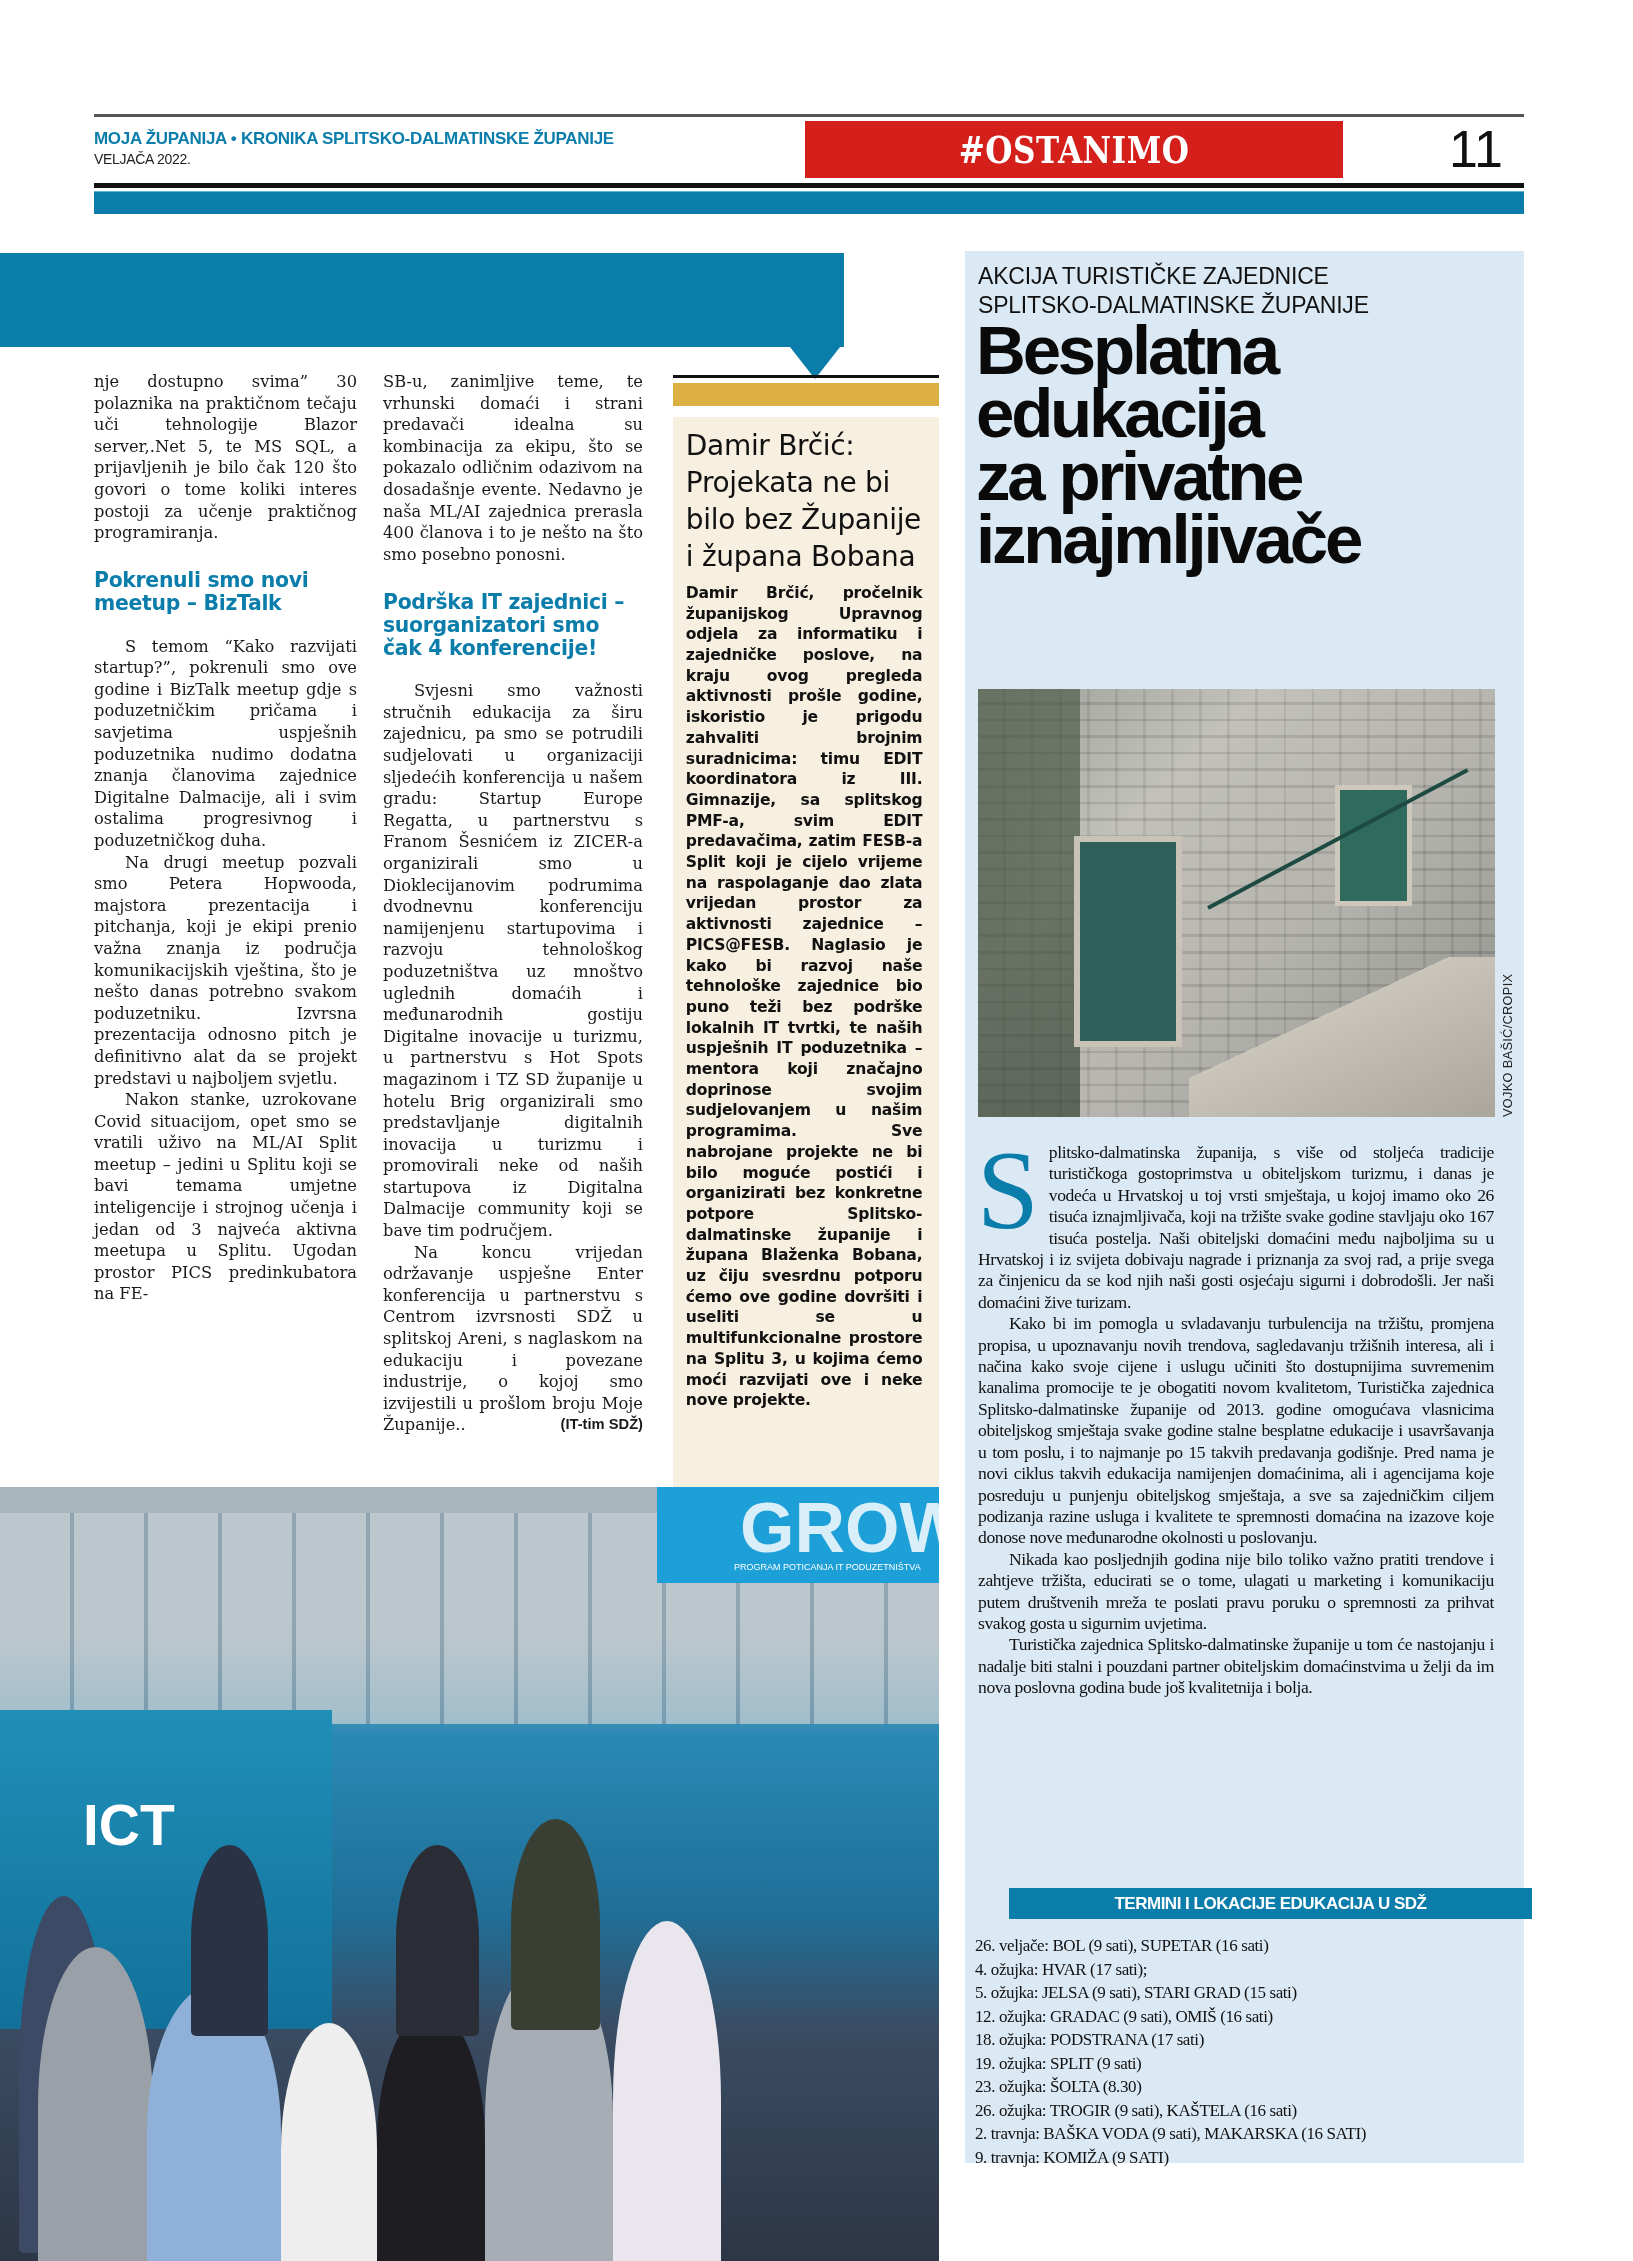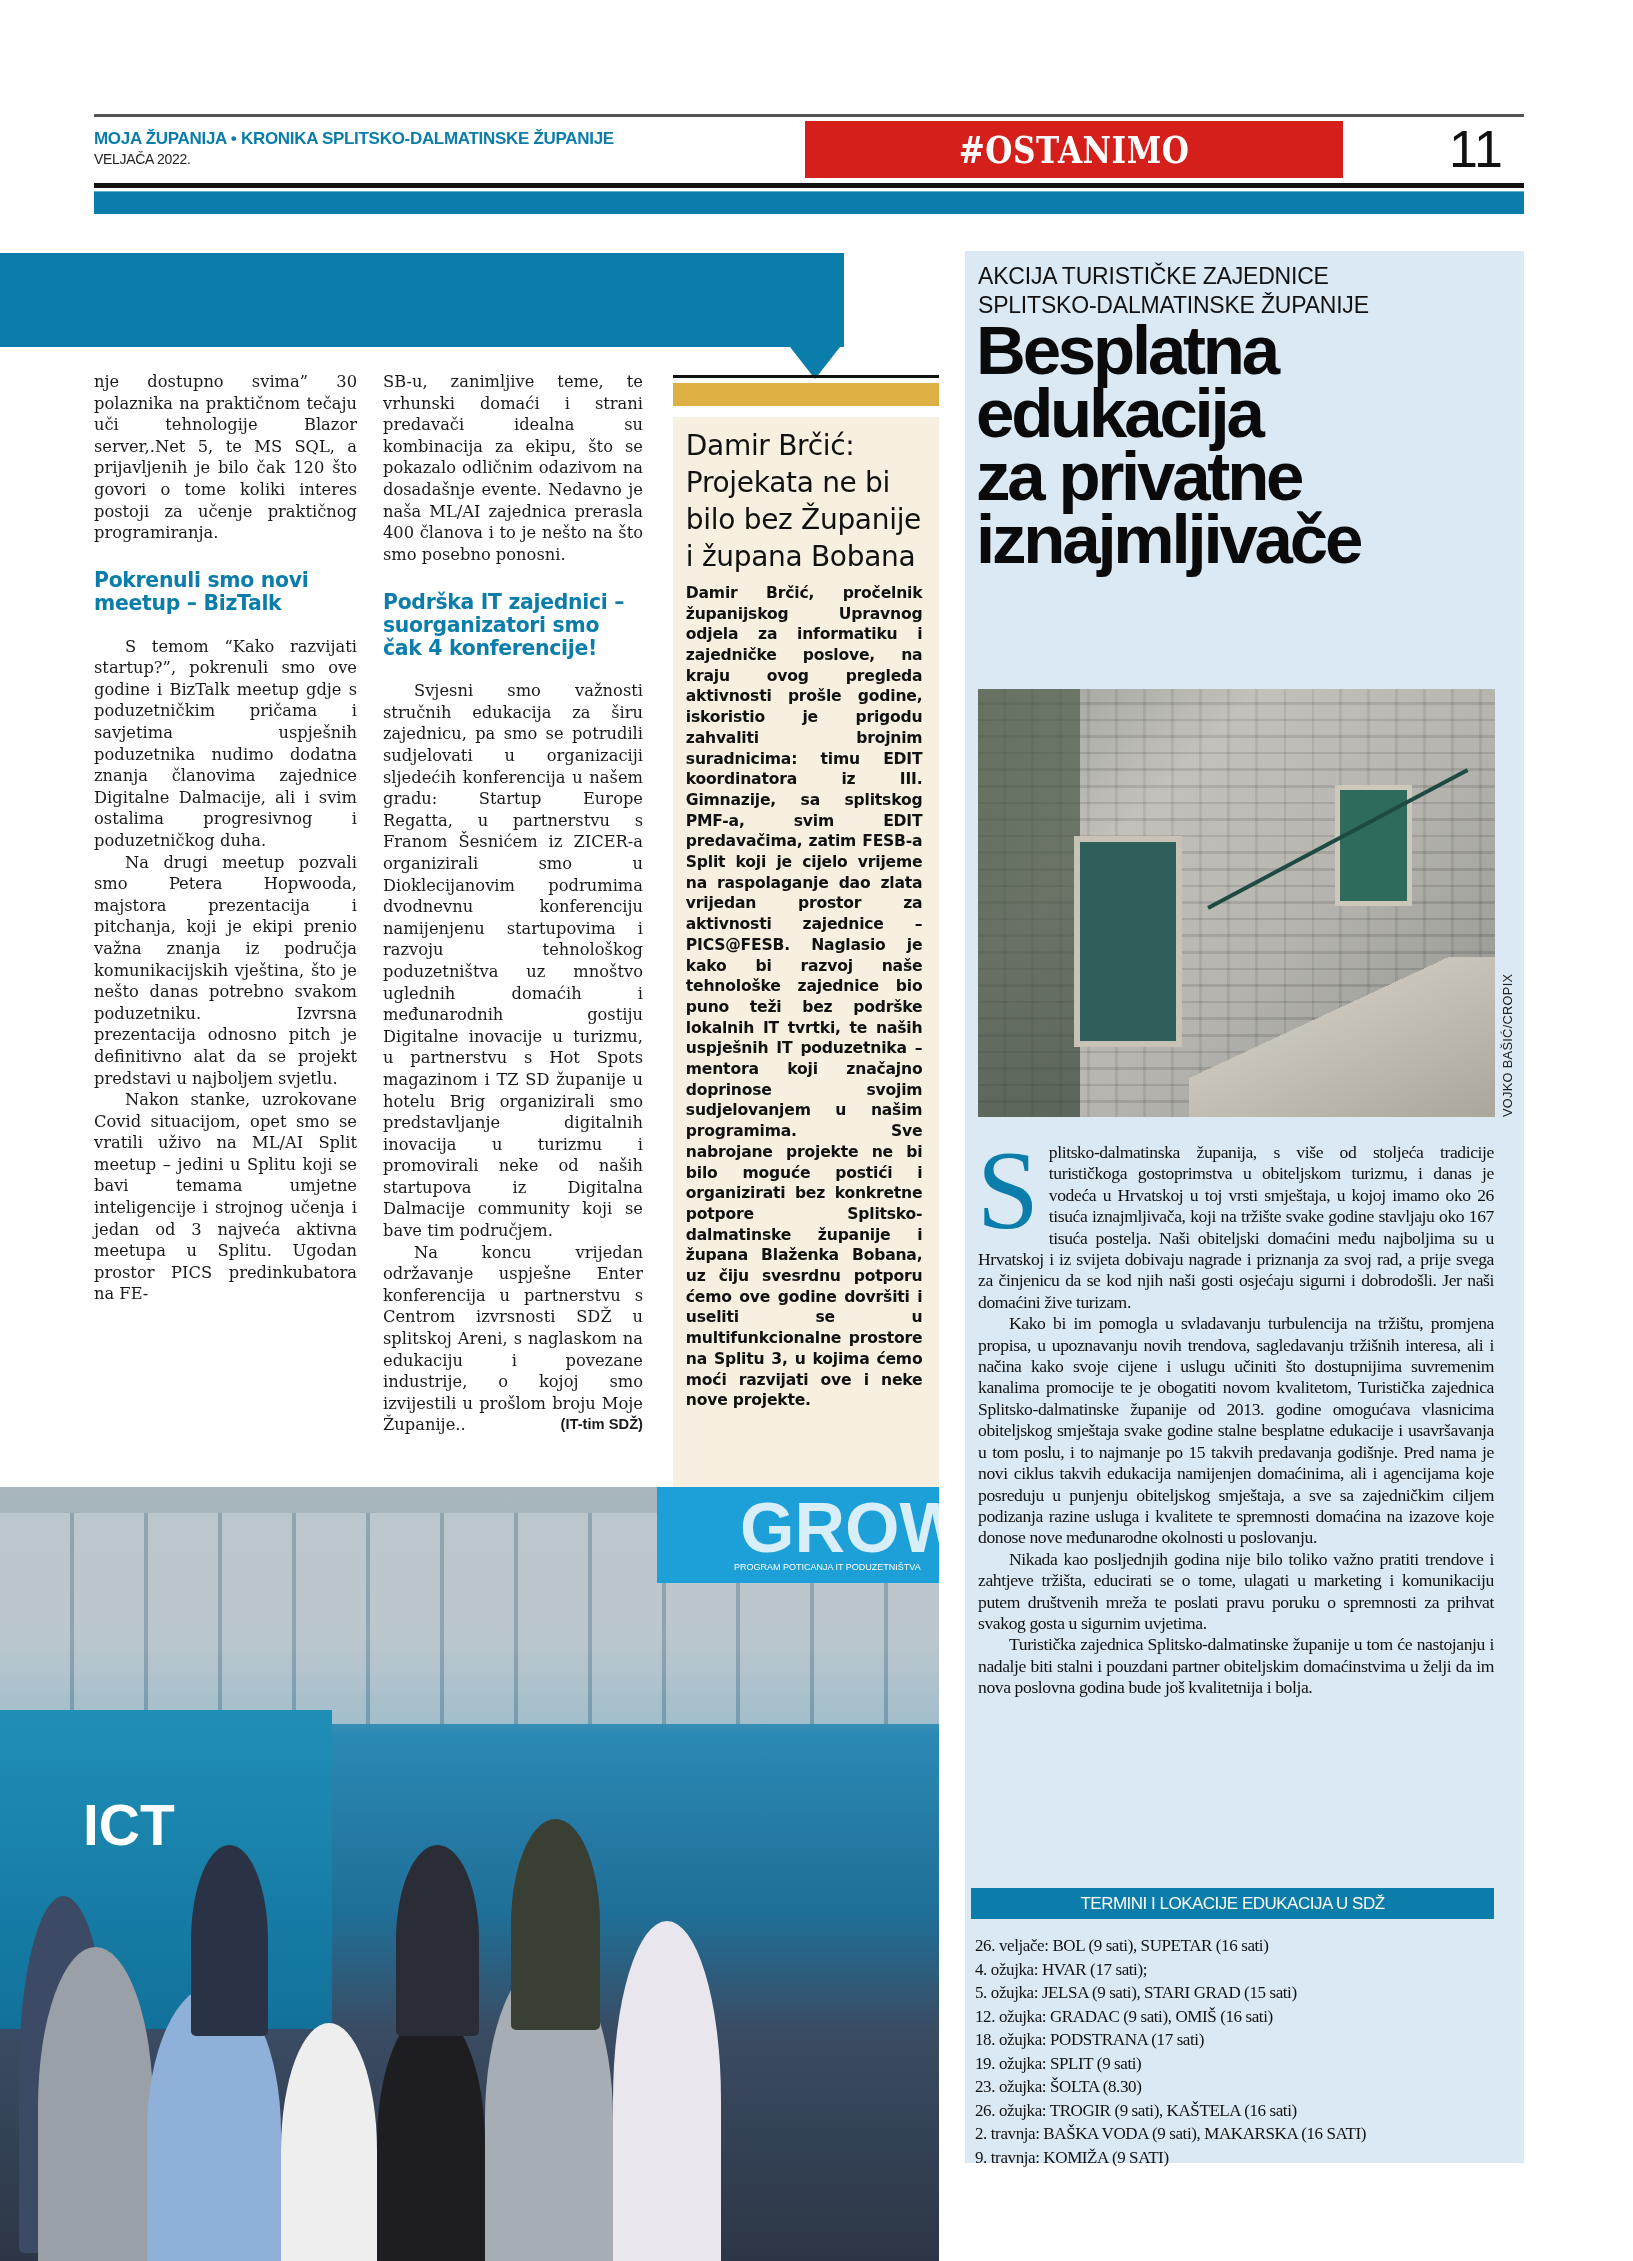--- a/index.html
+++ b/index.html
@@ -67,21 +67,21 @@
   .ph-shutter { position: absolute; left: 357px; top: 96px; width: 77px; height: 121px; background: #2f6b5d; border: 5.1px solid #cdc8bb; }
   .ph-stairs { position: absolute; left: 211px; top: 268px; width: 306px; height: 160px; background: linear-gradient(155deg, transparent 40%, #c9c5ba 40%, #aaa69b 100%); }
   .ph-rail { position: absolute; left: 230px; top: 217px; width: 294px; height: 3.8px; background: #1d4a43; transform: rotate(-28deg); transform-origin: left; }
   .ph-plant { position: absolute; left: 0; top: 0; width: 102px; height: 428px; background: linear-gradient(180deg, #4a5a44, #2b3a2c); opacity: .65; }
   .credit { position: absolute; left: 1500px; top: 1117px; transform: rotate(-90deg); transform-origin: left top; font-family: "Liberation Sans", sans-serif; font-size: 12.8px; color: #222; letter-spacing: 0.3px; white-space: nowrap; }
 
   .feature-body { position: absolute; left: 978px; top: 1142px; width: 516px; font-family: "Liberation Serif", serif; font-size: 17.6px; line-height: 21.4px; text-align: justify; color: #111; letter-spacing: -0.4px; }
   .feature-body p.ind { text-indent: 31px; }
   .dropcap { float: left; font-family: "Liberation Serif", serif; color: #0b7dab; font-size: 112px; line-height: 89px; margin: 3.8px 10.2px 0 -1.3px; }
 
-  .terms-bar { position: absolute; left: 971px; top: 1888px; width: 523px; height: 31px; background: #0b7dab; color: #fff; font-family: "Liberation Sans", sans-serif; font-weight: 400; font-size: 17px; line-height: 31px; text-align: center; letter-spacing: -0.5px; }
+  .terms-bar { position: absolute; left: 1009px; top: 1888px; width: 523px; height: 31px; background: #0b7dab; color: #fff; font-family: "Liberation Sans", sans-serif; font-weight: 700; font-size: 17px; line-height: 31px; text-align: center; letter-spacing: -0.5px; }
   .terms-list { position: absolute; left: 975px; top: 1934px; width: 523px; list-style: none; font-family: "Liberation Serif", serif; font-size: 17px; line-height: 23.5px; color: #111; letter-spacing: -0.4px; }
 </style>
 </head>
 <body>
 
 <div class="hdr-rule-top"></div>
 <div class="hdr-left">
   <div class="hdr-section">MOJA ŽUPANIJA • KRONIKA SPLITSKO-DALMATINSKE ŽUPANIJE</div>
   <div class="hdr-date">VELJAČA 2022.</div>
 </div>

